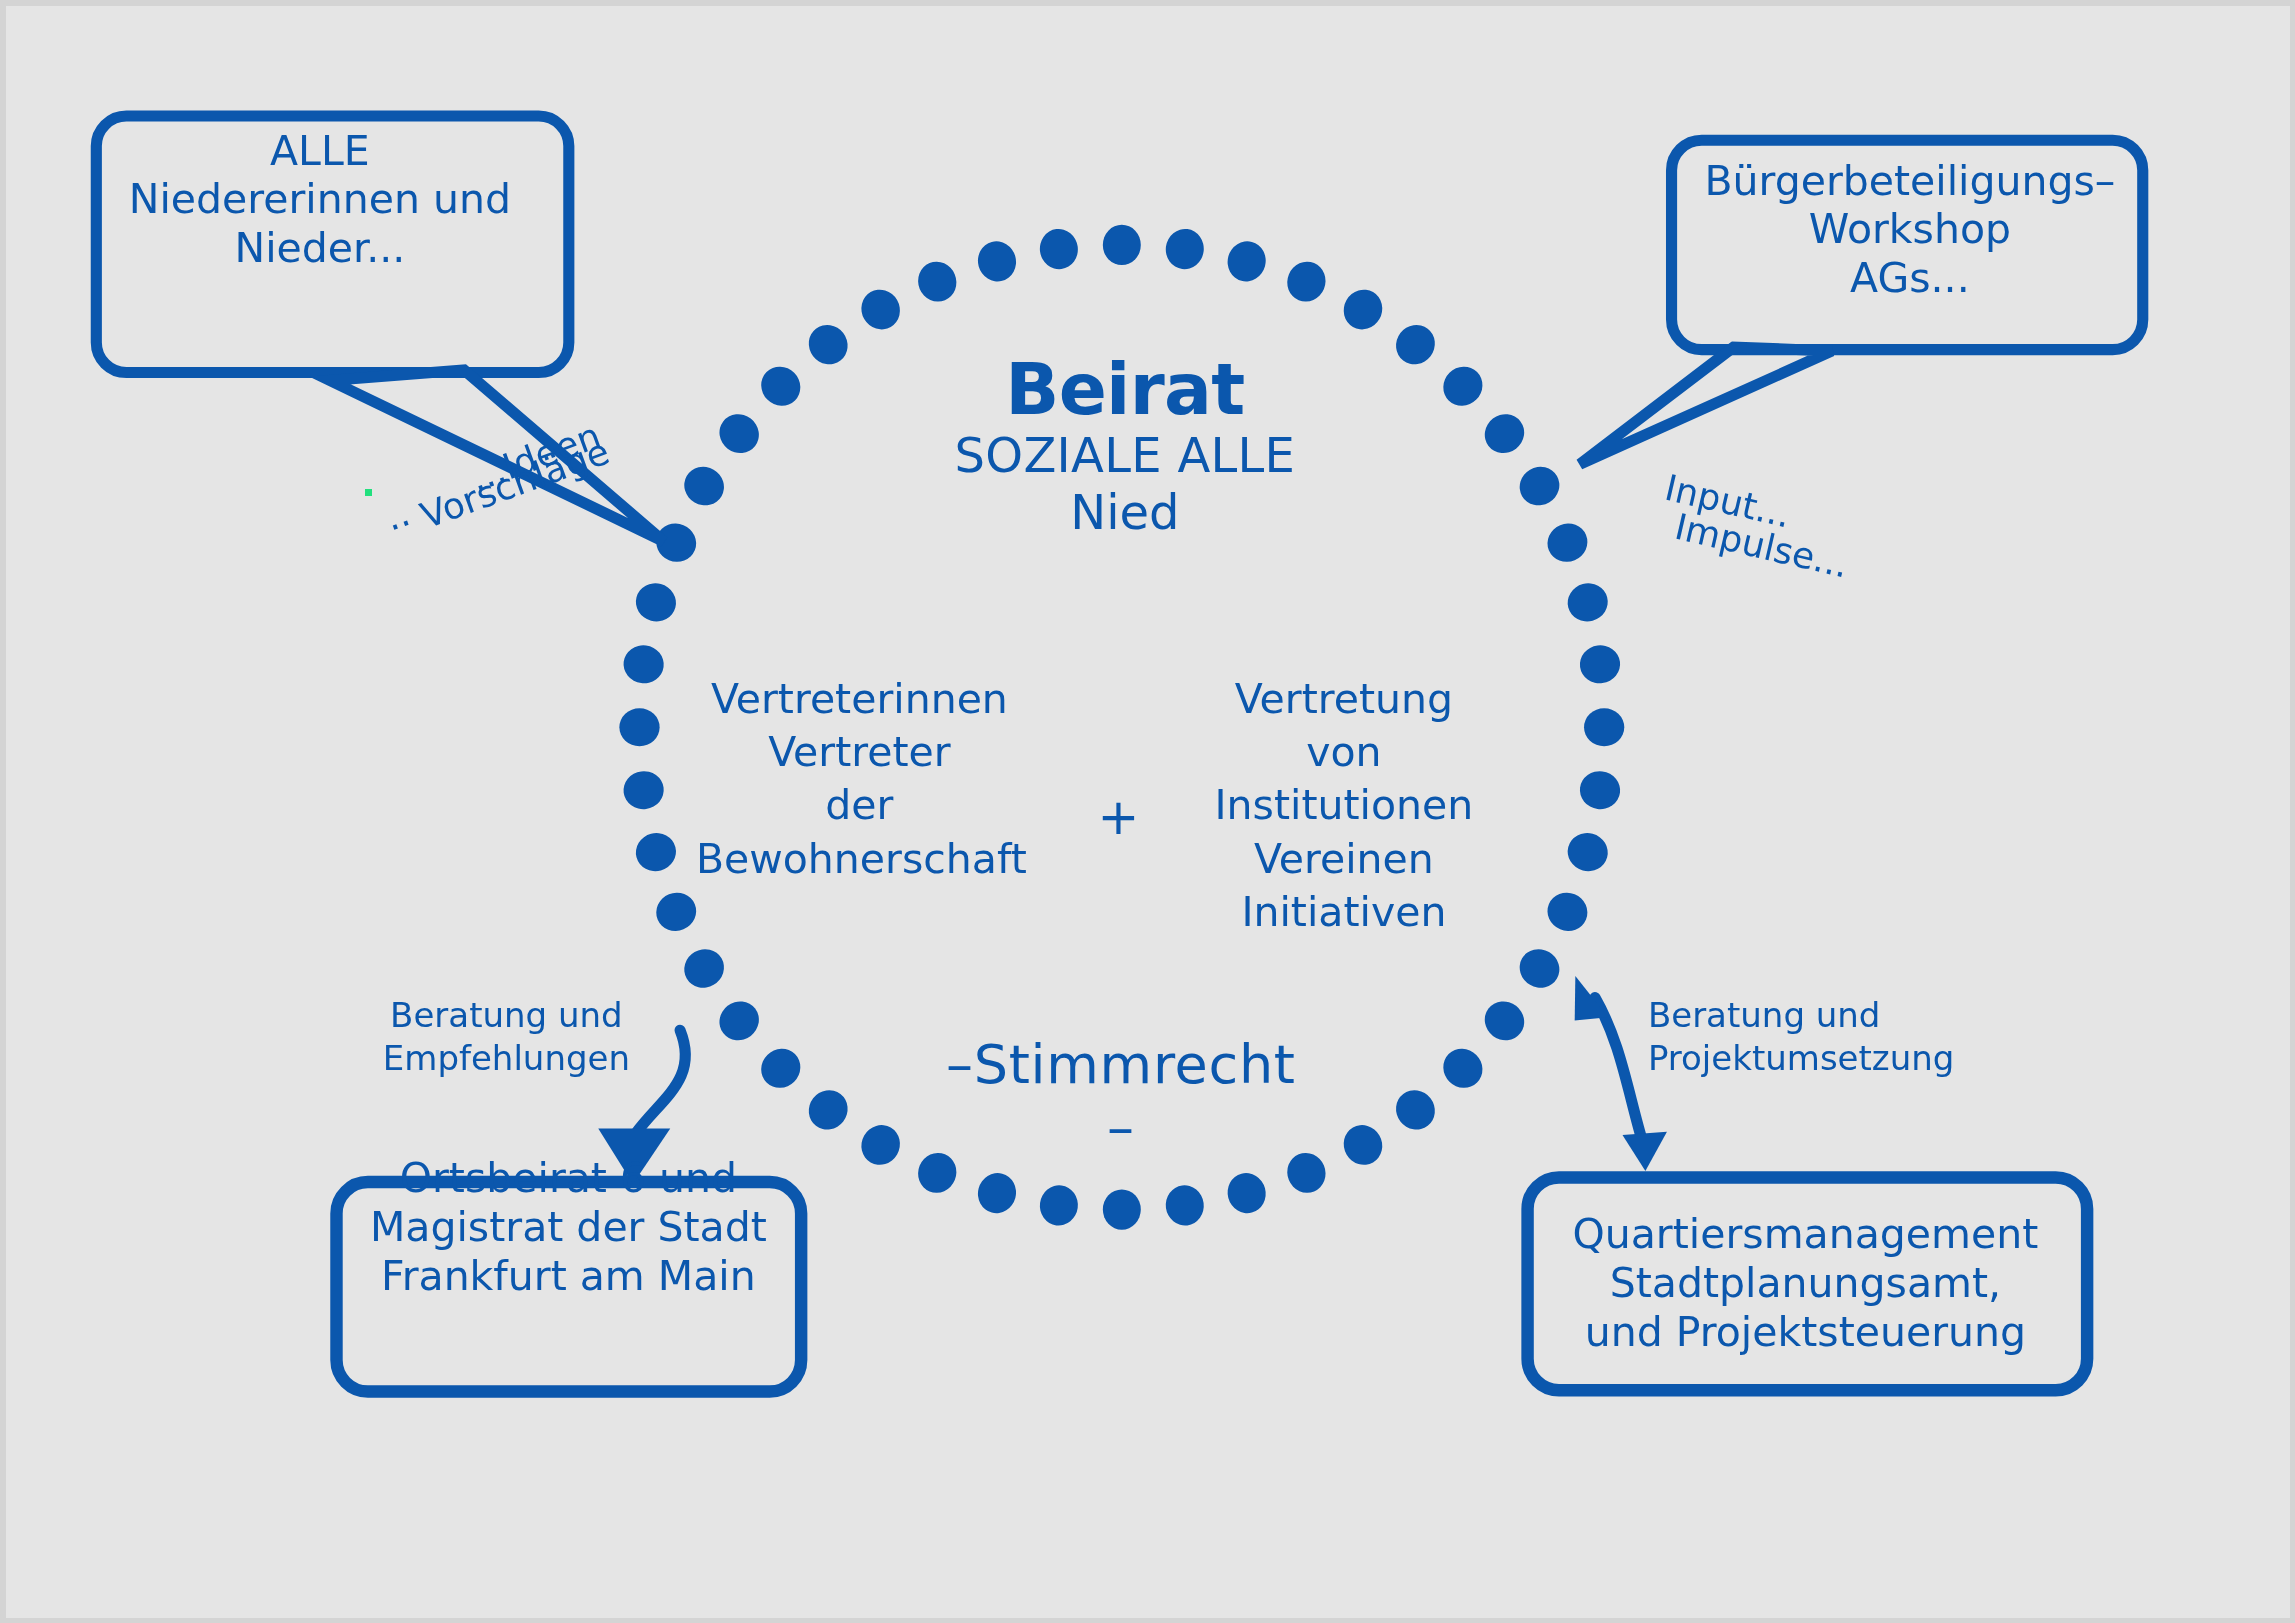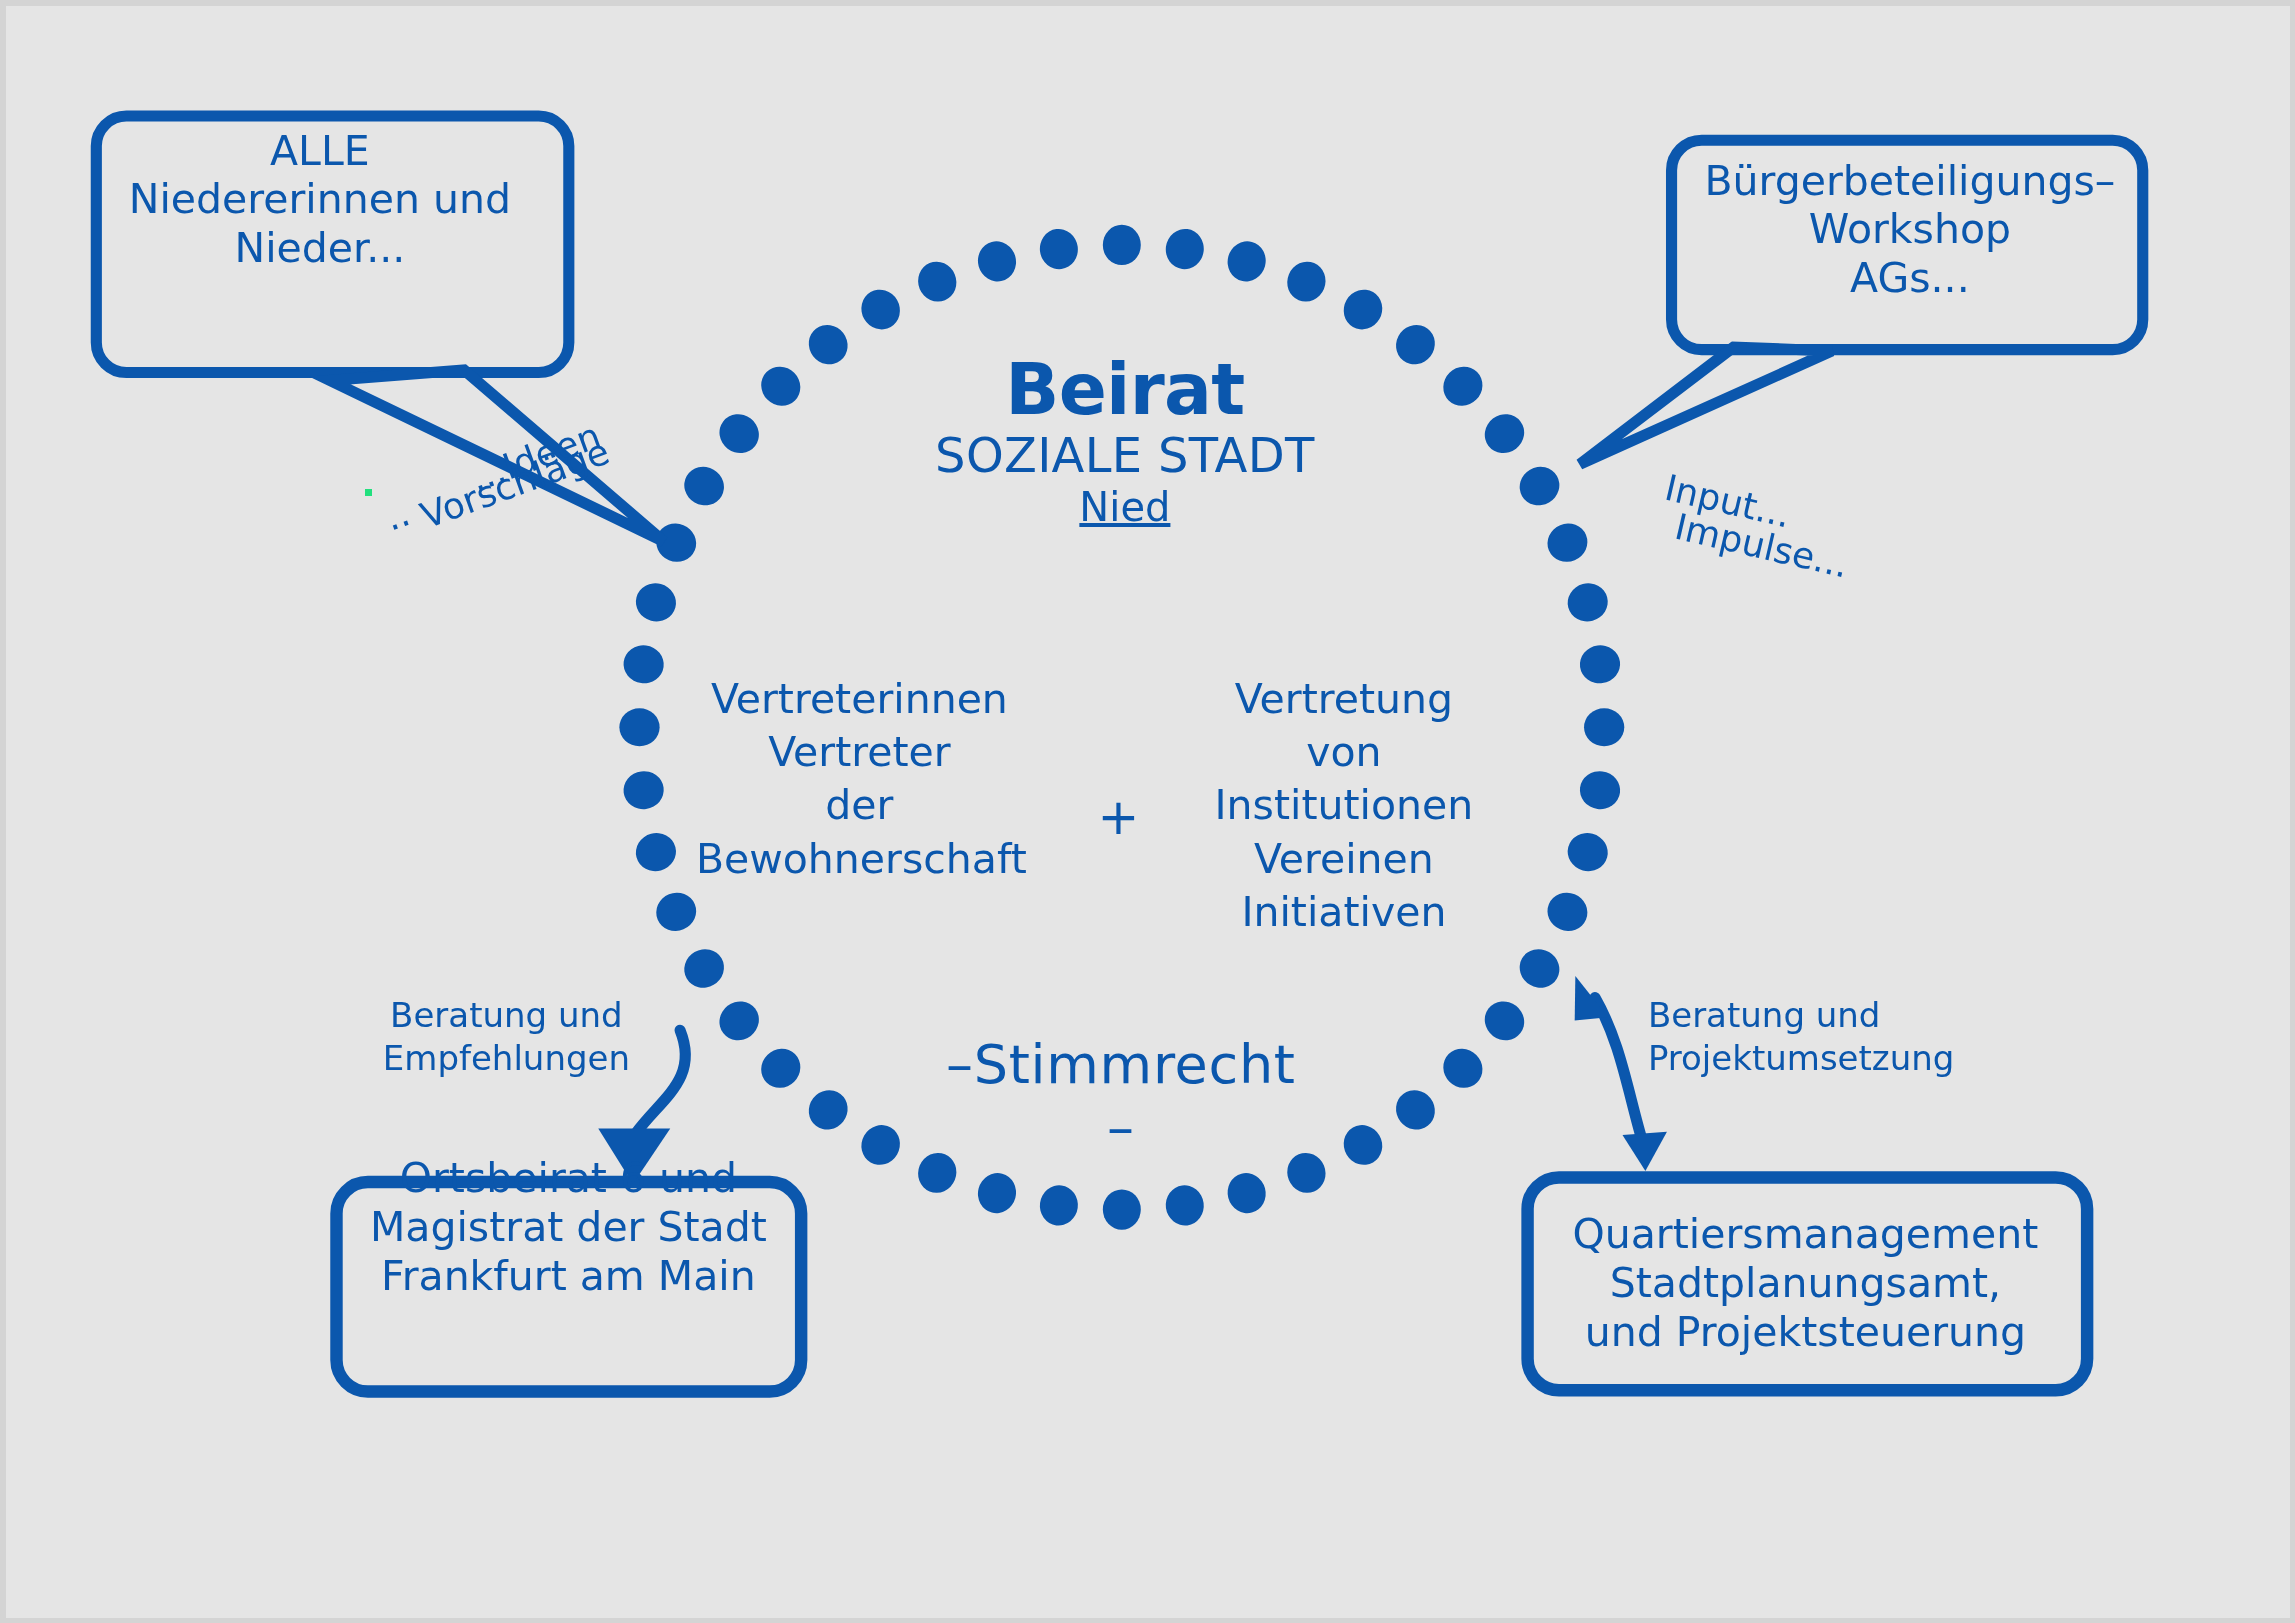--- a/index.html
+++ b/index.html
@@ -24,21 +24,21 @@
   .bubble-text{font-size:41px;}
   .bubble-text.tl{left:85px;top:121px;width:458px;}
   .bubble-text.tr{left:1678px;top:151px;width:452px;}
 
   .circle-title{
     position:absolute;left:746px;top:347px;width:746px;
     text-align:center;color:#0b57ad;
   }
   .circle-title .t1{font-size:71px;font-weight:bold;letter-spacing:-0.7px;line-height:1.05;}
   .circle-title .t2{font-size:48px;line-height:1.18;letter-spacing:0.3px;}
-  .circle-title .t3{font-size:40px;line-height:1.18;text-decoration:underline;}
+  .circle-title .t3{font-size:48px;line-height:1.18;}
 
   .col{position:absolute;font-size:41px;color:#0b57ad;text-align:center;line-height:1.3;}
   .col.left{left:690px;top:667px;width:327px;}
   .col.right{left:1207px;top:667px;width:262px;}
   .plusSign{position:absolute;left:1073px;top:782px;width:79px;text-align:center;
             font-size:50px;color:#0b57ad;}
   .stimm{position:absolute;left:932px;top:1027px;width:366px;text-align:center;
          font-size:54px;color:#0b57ad;letter-spacing:0.7px;}
 
   .rot{position:absolute;color:#0b57ad;font-size:36px;line-height:1.32;white-space:nowrap;}
@@ -152,21 +152,21 @@
     </div>
 
   <div class="txt bubble-text tr">
       <div>Bürgerbeteiligungs–</div>
       <div>Workshop</div>
       <div>AGs...</div>
     </div>
 
   <div class="circle-title">
     <div class="t1">Beirat</div>
-    <div class="t2">SOZIALE STADT</div>
+    <div class="t2">SOZIALE ALLE</div>
     <div class="t3">Nied</div>
   </div>
 
   <div class="col left">
       <div>Vertreterinnen</div>
       <div>Vertreter</div>
       <div>der</div>
       <div>Bewohnerschaft</div>
     </div>
   <div class="plusSign">+</div>

